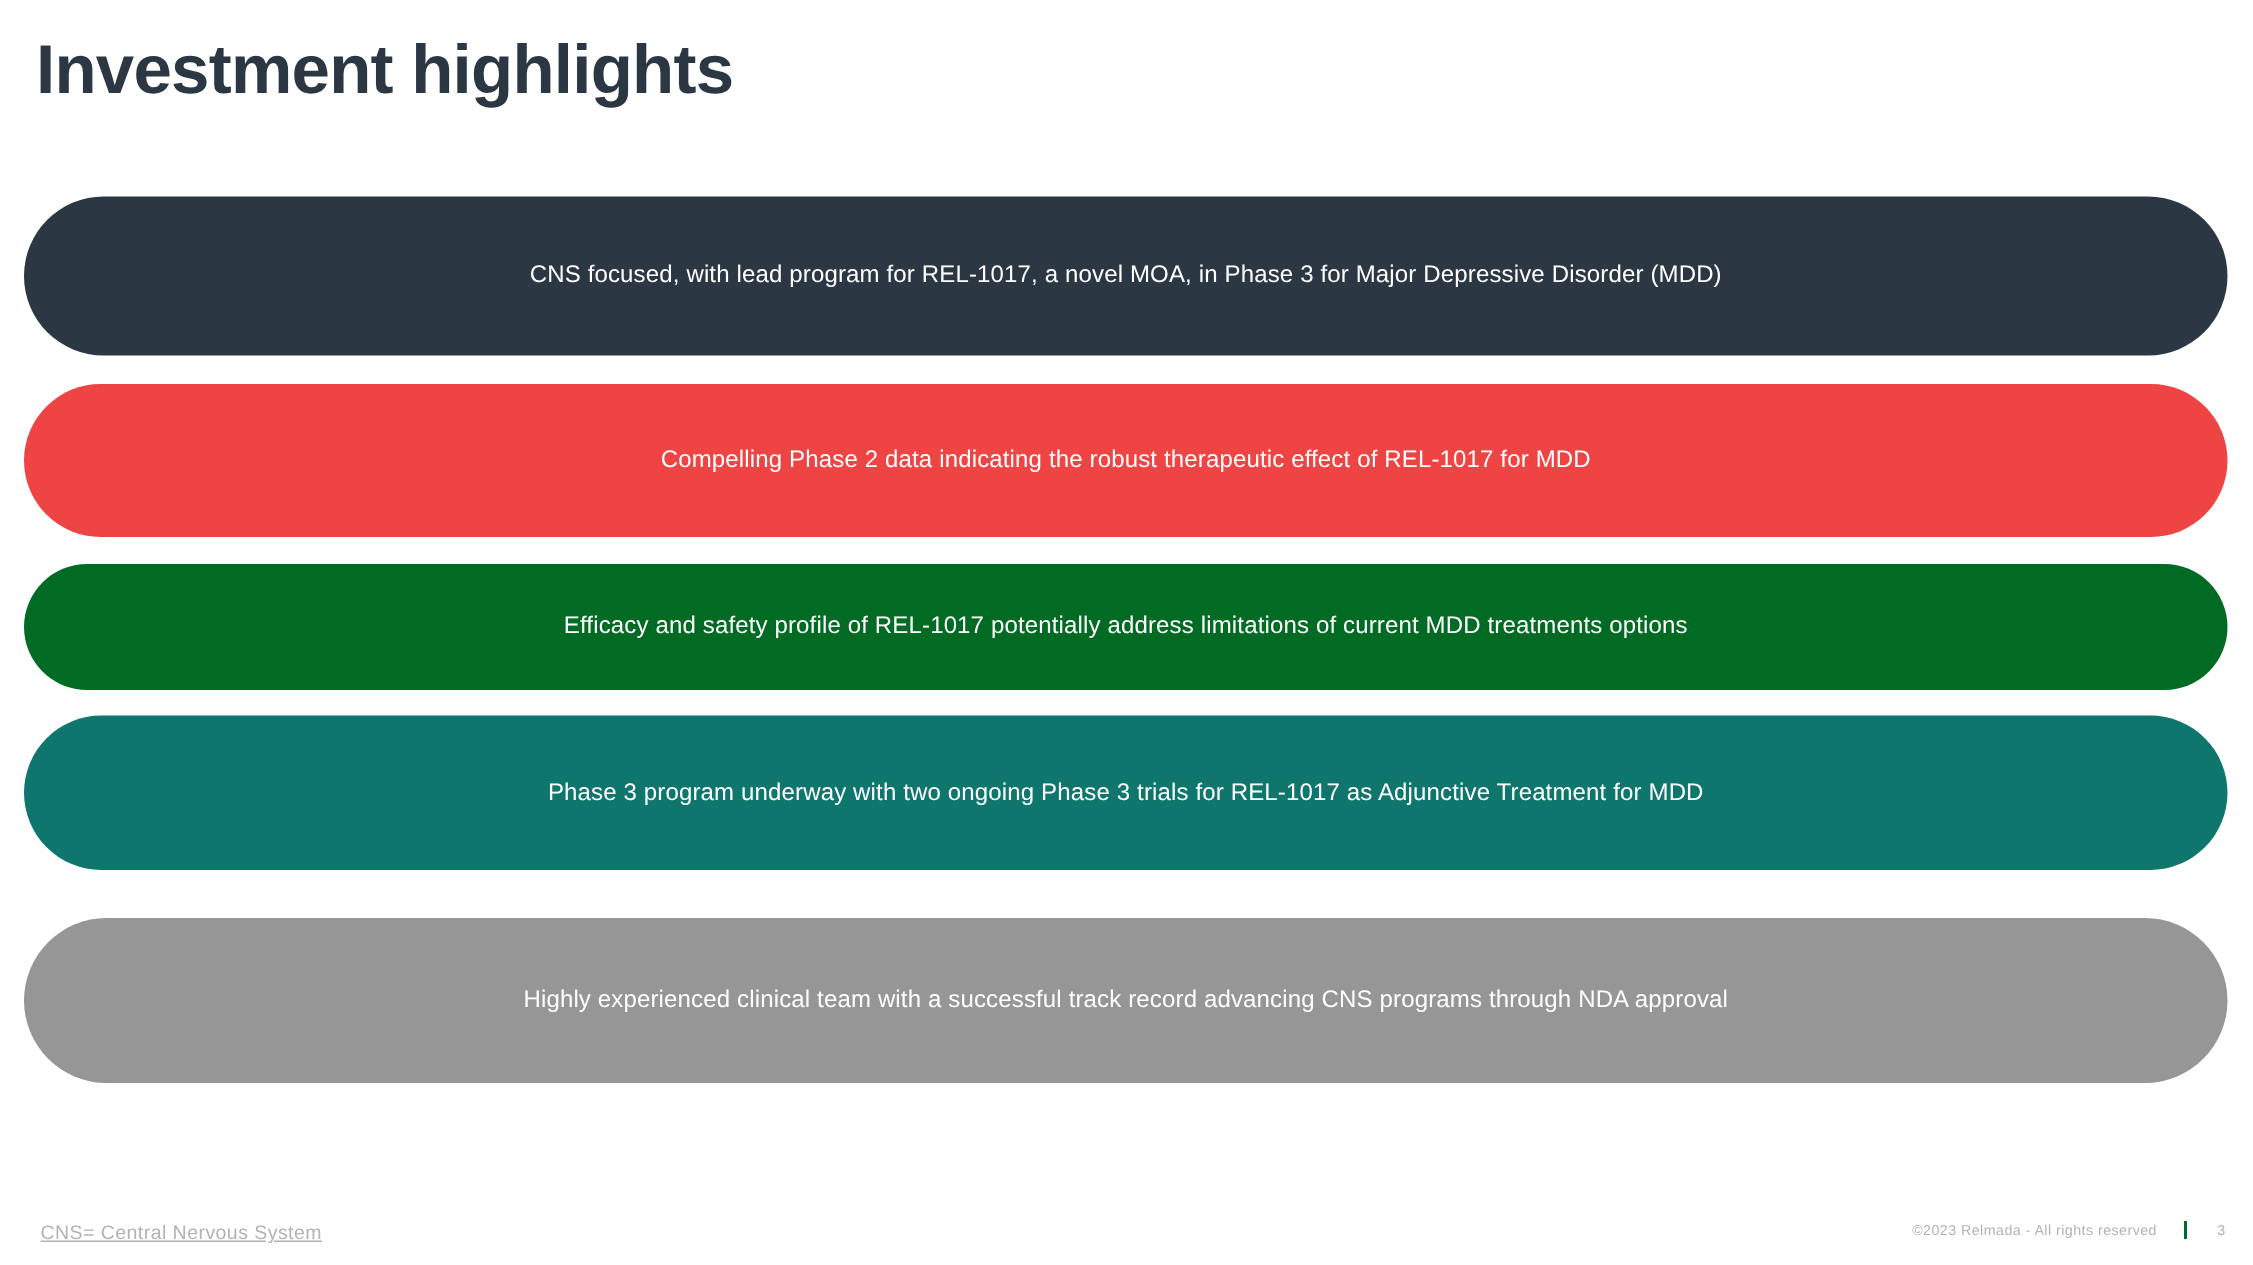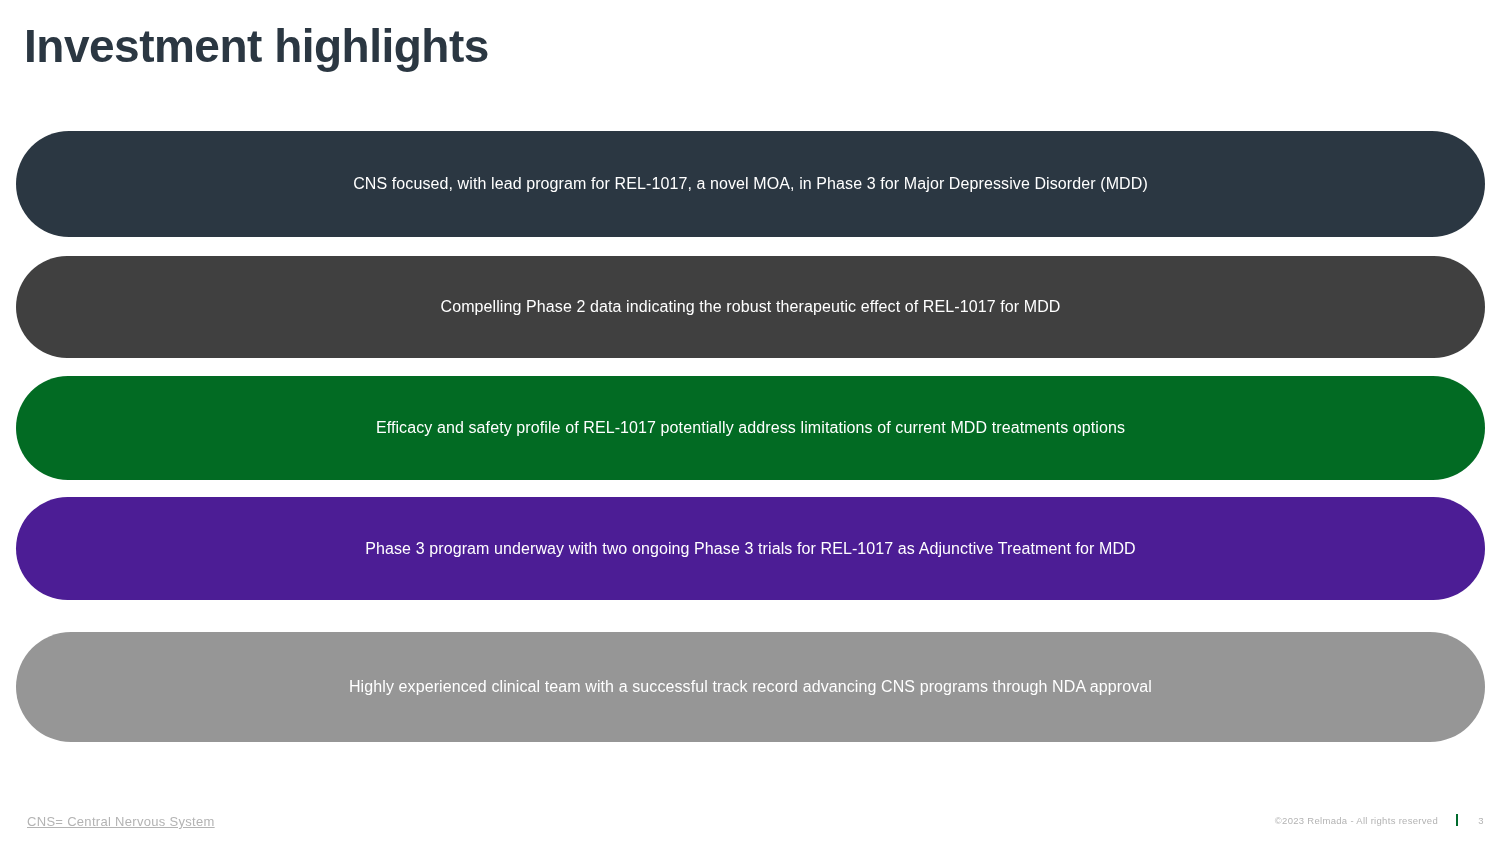--- a/index.html
+++ b/index.html
@@ -59,21 +59,21 @@
   }
 
   .pill-label {
     display: block;
     line-height: 1.25;
   }
 
   
   .pill-1 { height: 106px; border-radius: 53px;  margin-bottom: 19px; }
   .pill-2 { height: 102px; border-radius: 51px;  margin-bottom: 18px; }
-  .pill-3 { height: 104px; border-radius: 52px;  margin-bottom: 17px; }
+  .pill-3 { height: 84px; border-radius: 52px;  margin-bottom: 17px; }
   .pill-4 { height: 103px; border-radius: 52px;  margin-bottom: 18px; }
   .pill-5 { height: 110px; border-radius: 55px;  margin-bottom: 0; }
 
   
   .footer-note {
     position: absolute;
     left: 27px;
     top: 814px;
     font-size: 13px;
     color: #B3B3B3;
@@ -120,29 +120,29 @@
 <div class="slide">
 
   <div class="slide-title" style="color: rgb(43, 55, 66);">Investment highlights</div>
 
   <div class="pill-stack">
 
     <div class="pill pill-1" style="background: rgb(43, 55, 66); color: rgb(255, 255, 255);">
       <span class="pill-label">CNS focused, with lead program for REL-1017, a novel MOA, in Phase 3 for Major Depressive Disorder (MDD)</span>
     </div>
 
-    <div class="pill pill-2" style="background: #404040; color: rgb(255, 255, 255);">
+    <div class="pill pill-2" style="background: #ef4444; color: rgb(255, 255, 255);">
       <span class="pill-label">Compelling Phase 2 data indicating the robust therapeutic effect of REL-1017 for MDD</span>
     </div>
 
     <div class="pill pill-3" style="background: rgb(2, 107, 35); color: rgb(255, 255, 255);">
       <span class="pill-label">Efficacy and safety profile of REL-1017 potentially address limitations of current MDD treatments options</span>
     </div>
 
-    <div class="pill pill-4" style="background: #4c1d95; color: rgb(255, 255, 255);">
+    <div class="pill pill-4" style="background: #0f766e; color: rgb(255, 255, 255);">
       <span class="pill-label">Phase 3 program underway with two ongoing Phase 3 trials for REL-1017 as Adjunctive Treatment for MDD</span>
     </div>
 
     <div class="pill pill-5" style="background: rgb(150, 150, 150); color: rgb(255, 255, 255); margin-top: 32px;">
       <span class="pill-label">Highly experienced clinical team with a successful track record advancing CNS programs through NDA approval</span>
     </div>
 
   </div>
 
   <div class="footer-note" style="color: rgb(179, 179, 179);">CNS= Central Nervous System</div>

